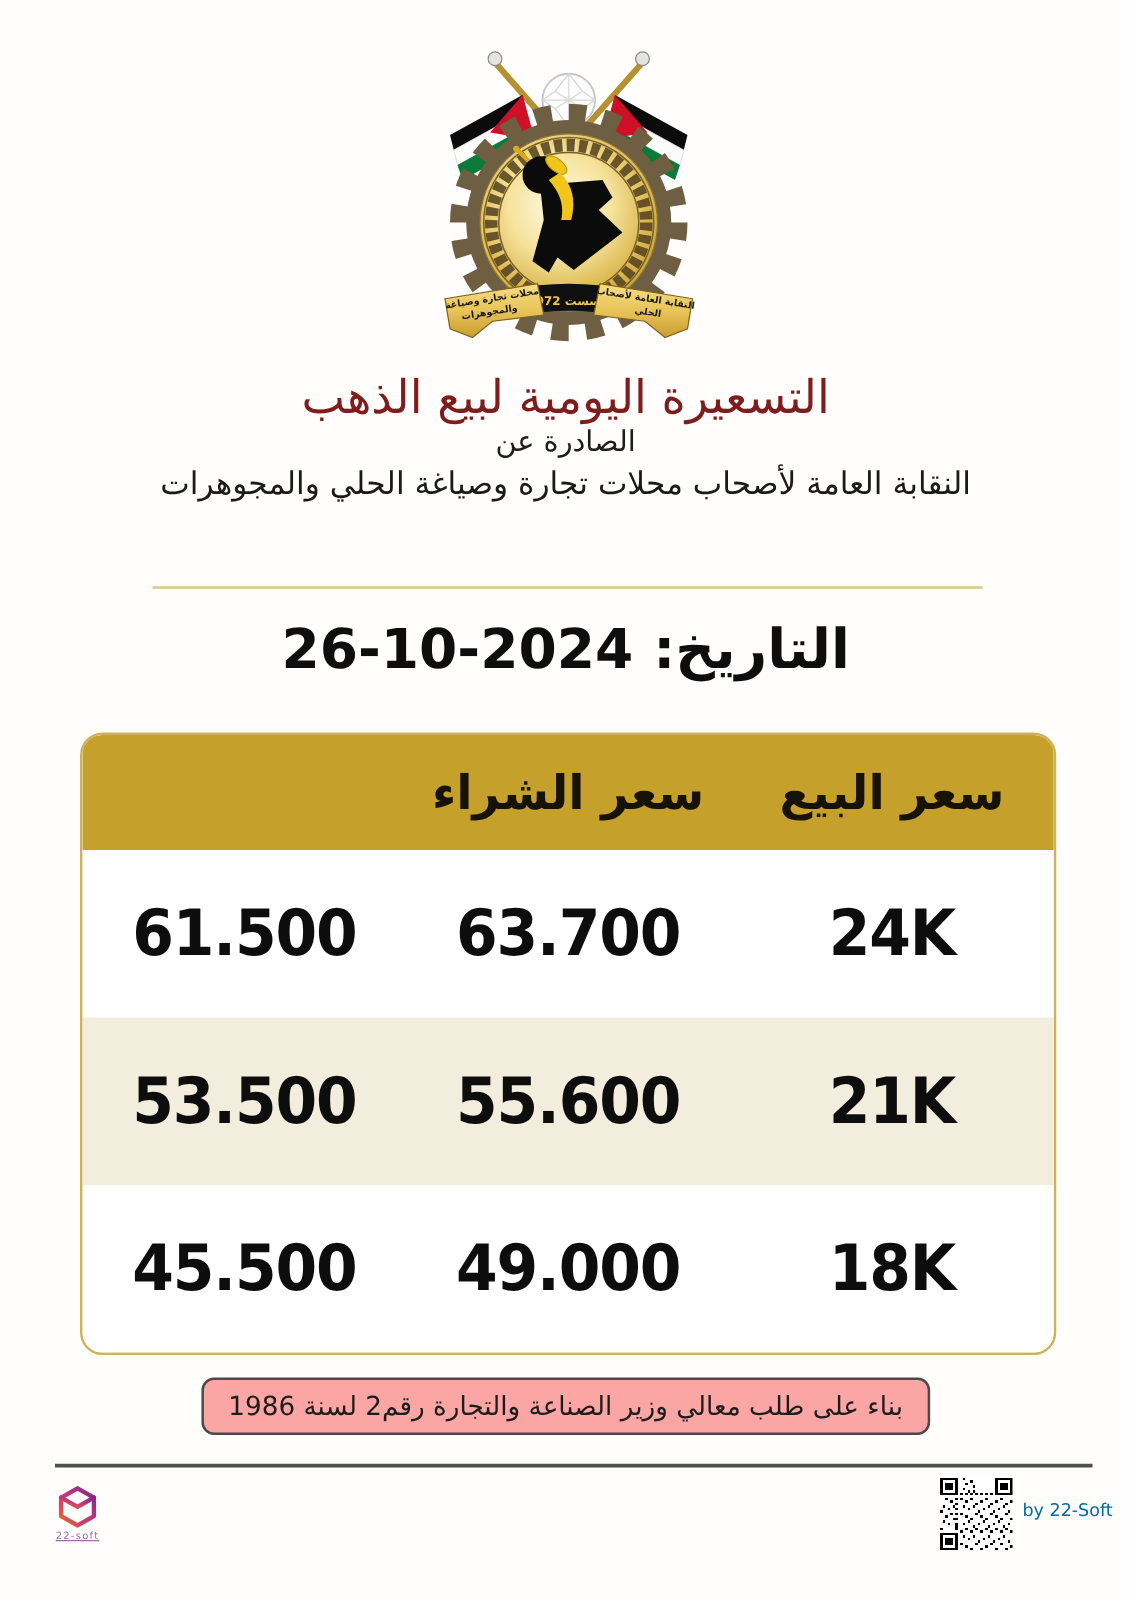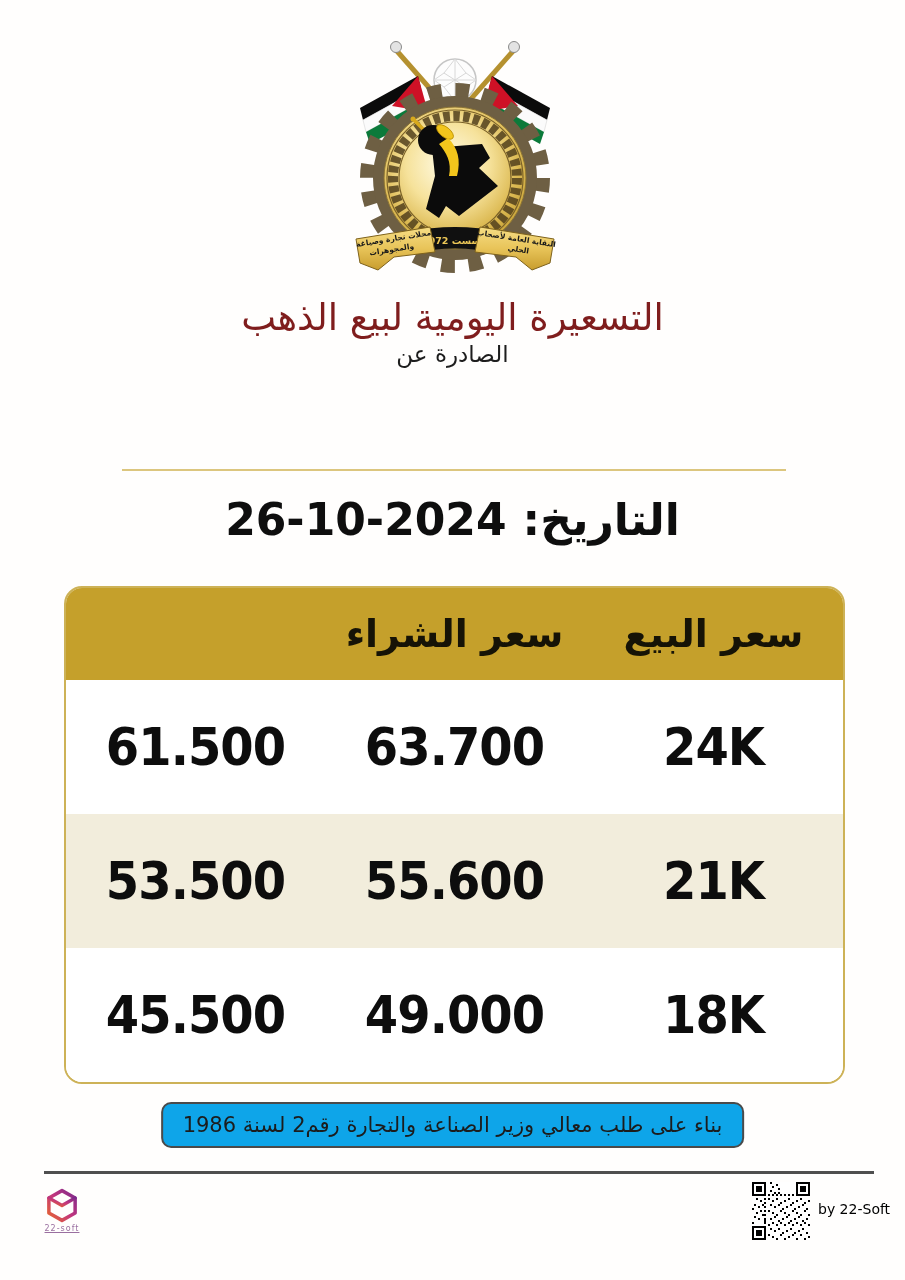--- a/index.html
+++ b/index.html
@@ -38,29 +38,29 @@
   .trow.alt{background:#f2eddc;}
   .td{
     font-size:51px;font-weight:bold;color:#0d0d0d;letter-spacing:-1px;
     transform:scaleX(.94);
   }
 
   
   .note{
     top:1102px;left:50%;transform:translateX(-50%);
     border:2px solid #4a4a4a;border-radius:10px;padding:9px 20px;
-    font-size:21px;color:#1c1c1c;white-space:nowrap;background:#0ea5e9;
+    font-size:21px;color:#1c1c1c;white-space:nowrap;background:#fca5a5;
   }
 
   
   .footer-sep{top:1171px;left:44px;width:830px;height:3px;background:#4f4f4f;}
   .cube-logo{left:46px;top:1188px;width:32px;height:35px;}
   .cube-caption{left:32px;top:1224px;width:60px;text-align:center;font-size:8px;color:#9a6fa0;letter-spacing:1px;text-decoration:underline;}
   .qr{left:752px;top:1182px;width:58px;height:58px;}
-  .qr-caption{left:818px;top:1201px;font-size:14px;color:#000000;text-align:right;}
+  .qr-caption{left:818px;top:1201px;font-size:14px;color:#0369a1;text-align:right;}
 
   .emblem{left:332px;top:26px;width:246px;height:248px;}
 </style>
 </head>
 <body>
 
 <div class="page">
 
   <svg class="abs emblem" viewBox="0 0 246 248">
     <defs>
@@ -138,20 +138,21 @@
     </g>
     <g>
       <polygon points="222,213 148,201 143,226 184,231 200,244 218,237" fill="url(#ribbonGold)" stroke="#7e621c" stroke-width="1"></polygon>
       <text x="184" y="215" text-anchor="middle" font-size="7.5" font-weight="bold" fill="#1a1a1a" transform="rotate(9 184 215)">النقابة العامة لأصحاب</text>
       <text x="186" y="226" text-anchor="middle" font-size="7.5" font-weight="bold" fill="#1a1a1a" transform="rotate(9 186 226)">الحلي</text>
     </g>
   </svg>
 
   <div class="abs center-text title" dir="rtl">التسعيرة اليومية لبيع الذهب</div>
   <div class="abs center-text issued" dir="rtl">الصادرة عن</div>
+  <div class="abs center-text syndicate" dir="rtl">النقابة العامة لأصحاب محلات تجارة وصياغة الحلي والمجوهرات</div>
   <div class="abs divider"></div>
 
   <div class="abs center-text date-row" dir="rtl">
     <span>التاريخ:</span><span dir="ltr">26-10-2024</span>
   </div>
 
   <div class="abs price-table" dir="rtl">
     <div class="thead">
       <div>سعر البيع</div>
       <div>سعر الشراء</div>

